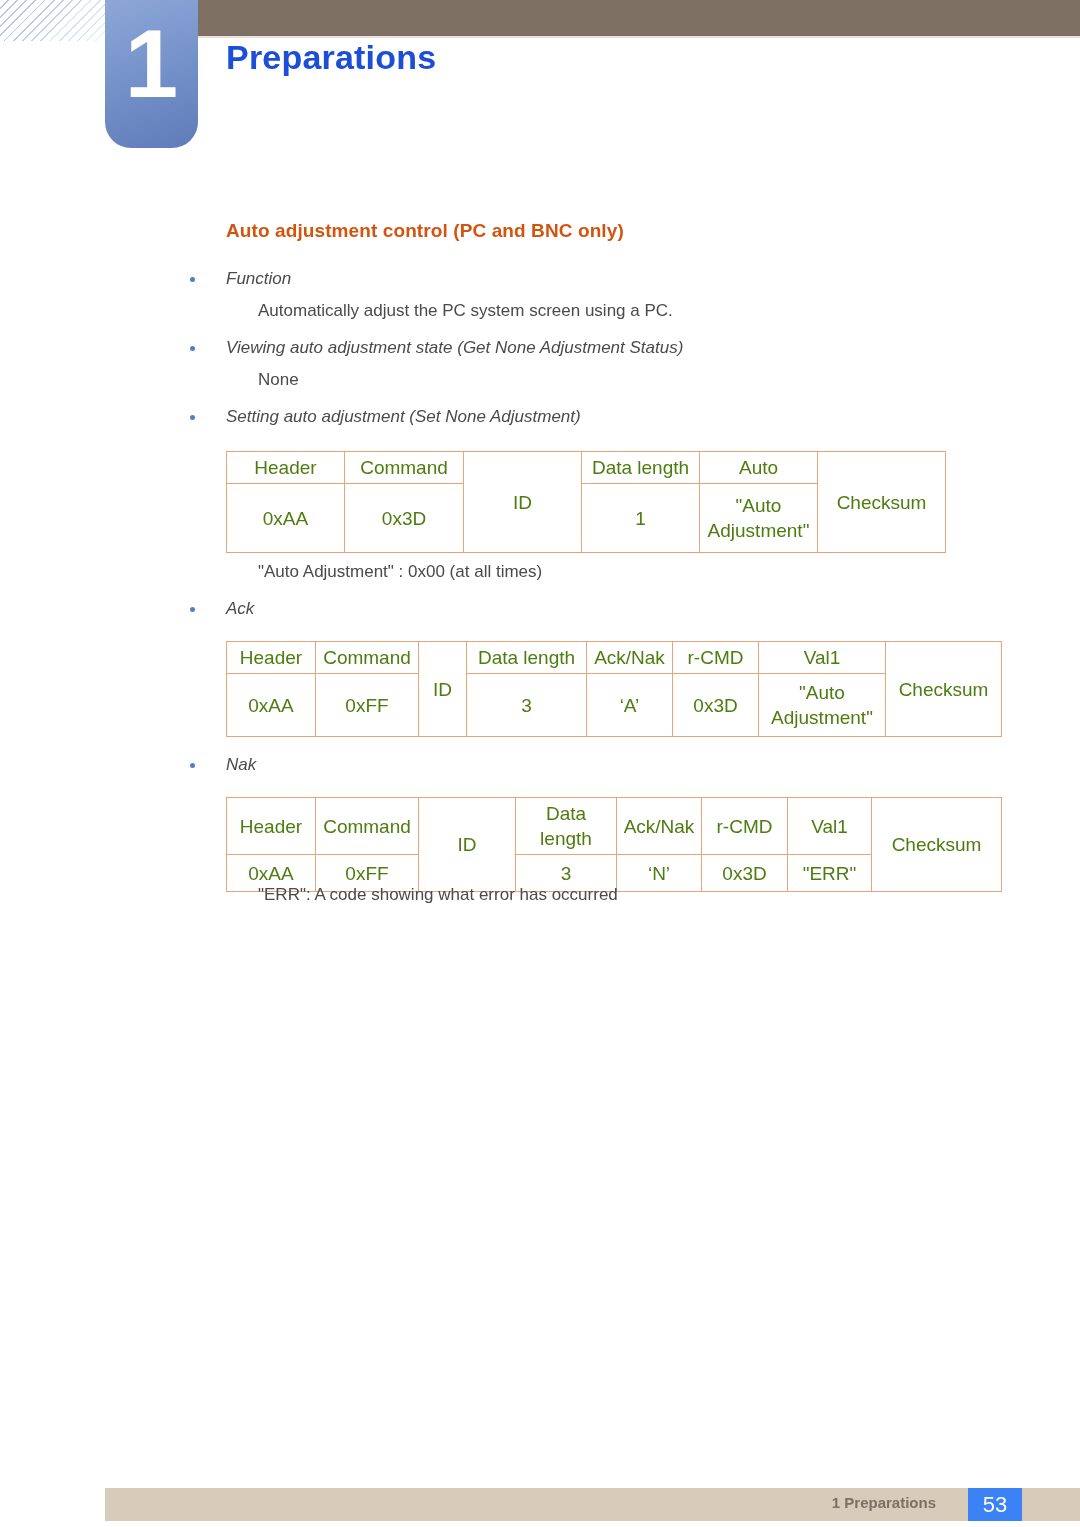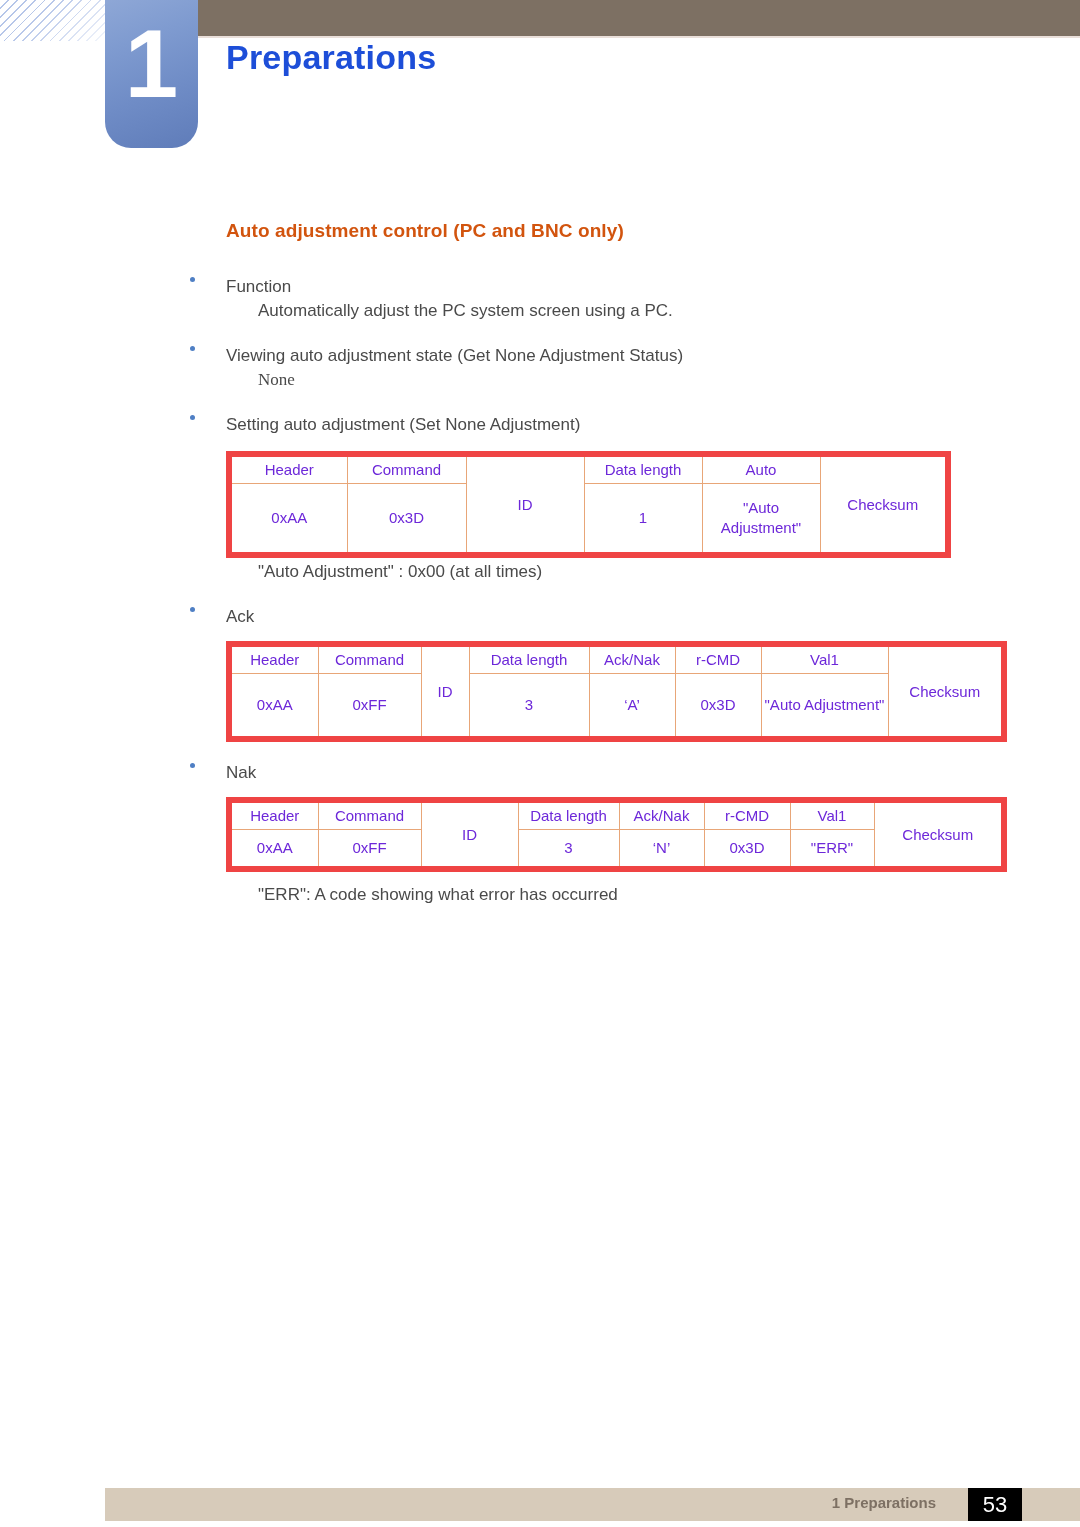--- a/index.html
+++ b/index.html
@@ -94,40 +94,41 @@
   }
   .bullet-dot {
     position: absolute;
     left: 0; top: 8px;
     width: 5px; height: 5px;
     border-radius: 50%;
     background: #4f7fc4;
   }
   .bullet-text {
     position: absolute;
-    left: 36px; top: 8px;
+    left: 36px; top: 0;
     white-space: nowrap;
+    font-style: italic;
   }
   .plain-row {
     position: absolute;
     left: 226px;
     font-size: 17px;
     color: #4a4a4a;
     white-space: nowrap;
     margin-left: 32px;
   }
 
   
   .cmdtable {
     position: absolute;
     border-collapse: collapse;
     table-layout: fixed;
-    font-size: 15px;
-    color: #6d28d9;
-    border: 6px solid #ef4444;
+    font-size: 19px;
+    color: #4d7c0f;
+    border: 1px solid #ef4444;
   }
   .cmdtable td {
     border: 1px solid #e8a678;
     text-align: center;
     vertical-align: middle;
     padding: 3px 2px;
     line-height: 1.32;
   }
   .cmdtable td.span2 {
     vertical-align: middle;
@@ -145,21 +146,21 @@
     right: 144px; top: 1494px;
     font-size: 15px;
     font-weight: bold;
     color: #7d7063;
     white-space: nowrap;
   }
   .footer-page-box {
     position: absolute;
     left: 968px; top: 1488px;
     width: 54px; height: 33px;
-    background: #000000;
+    background: #3b82f6;
   }
   .footer-page-num {
     position: absolute;
     left: 0; top: 0;
     width: 54px;
     text-align: center;
     line-height: 33px;
     font-size: 22px;
     color: #ffffff;
   }
@@ -183,21 +184,21 @@
   <div class="bullet-row" style="top:269px;">
     <span class="bullet-dot"></span>
     <span class="bullet-text">Function</span>
   </div>
   <div class="plain-row" style="top:301px;">Automatically adjust the PC system screen using a PC.</div>
 
   <div class="bullet-row" style="top:338px;">
     <span class="bullet-dot"></span>
     <span class="bullet-text">Viewing auto adjustment state (Get None Adjustment Status)</span>
   </div>
-  <div class="plain-row" style="top:370px;font-family:Liberation Serif, serif;">None</div>
+  <div class="plain-row" style="top:370px;">None</div>
 
   <div class="bullet-row" style="top:407px;">
     <span class="bullet-dot"></span>
     <span class="bullet-text">Setting auto adjustment (Set None Adjustment)</span>
   </div>
 
   <table class="cmdtable" style="left:226px; top:451px; width:719px;">
     <colgroup>
       <col style="width:118px">
       <col style="width:119px">

